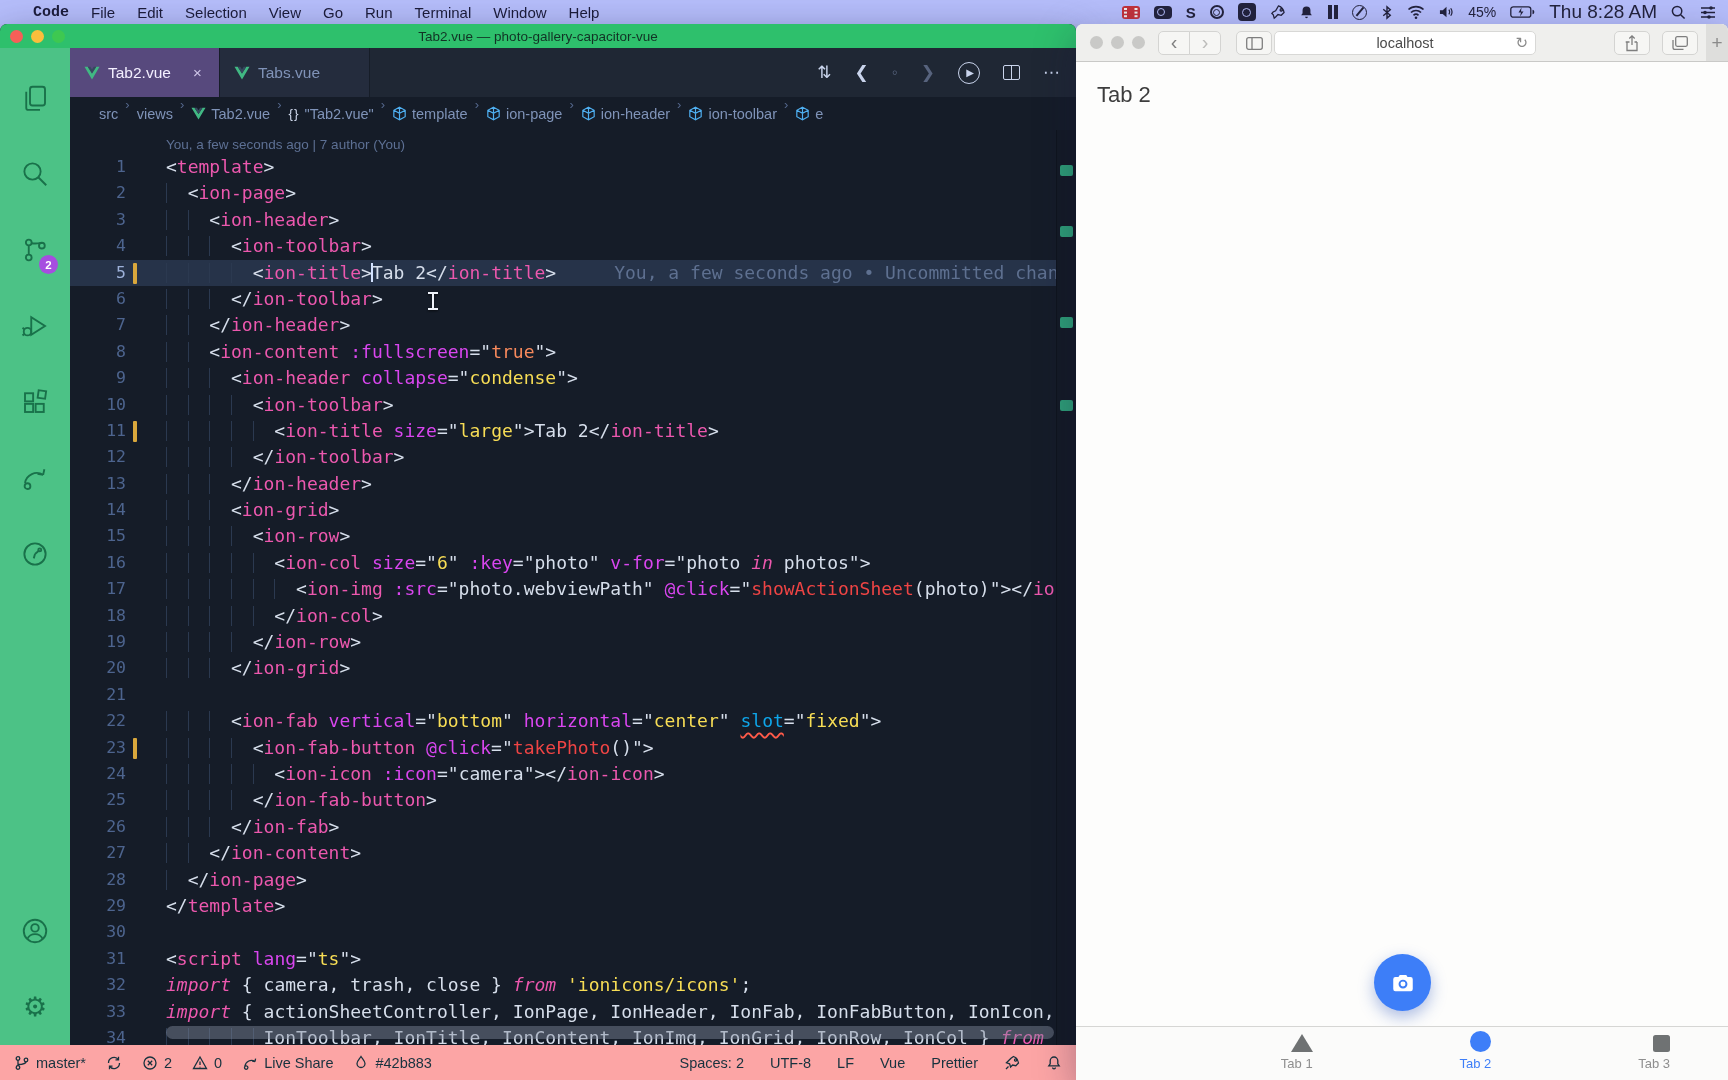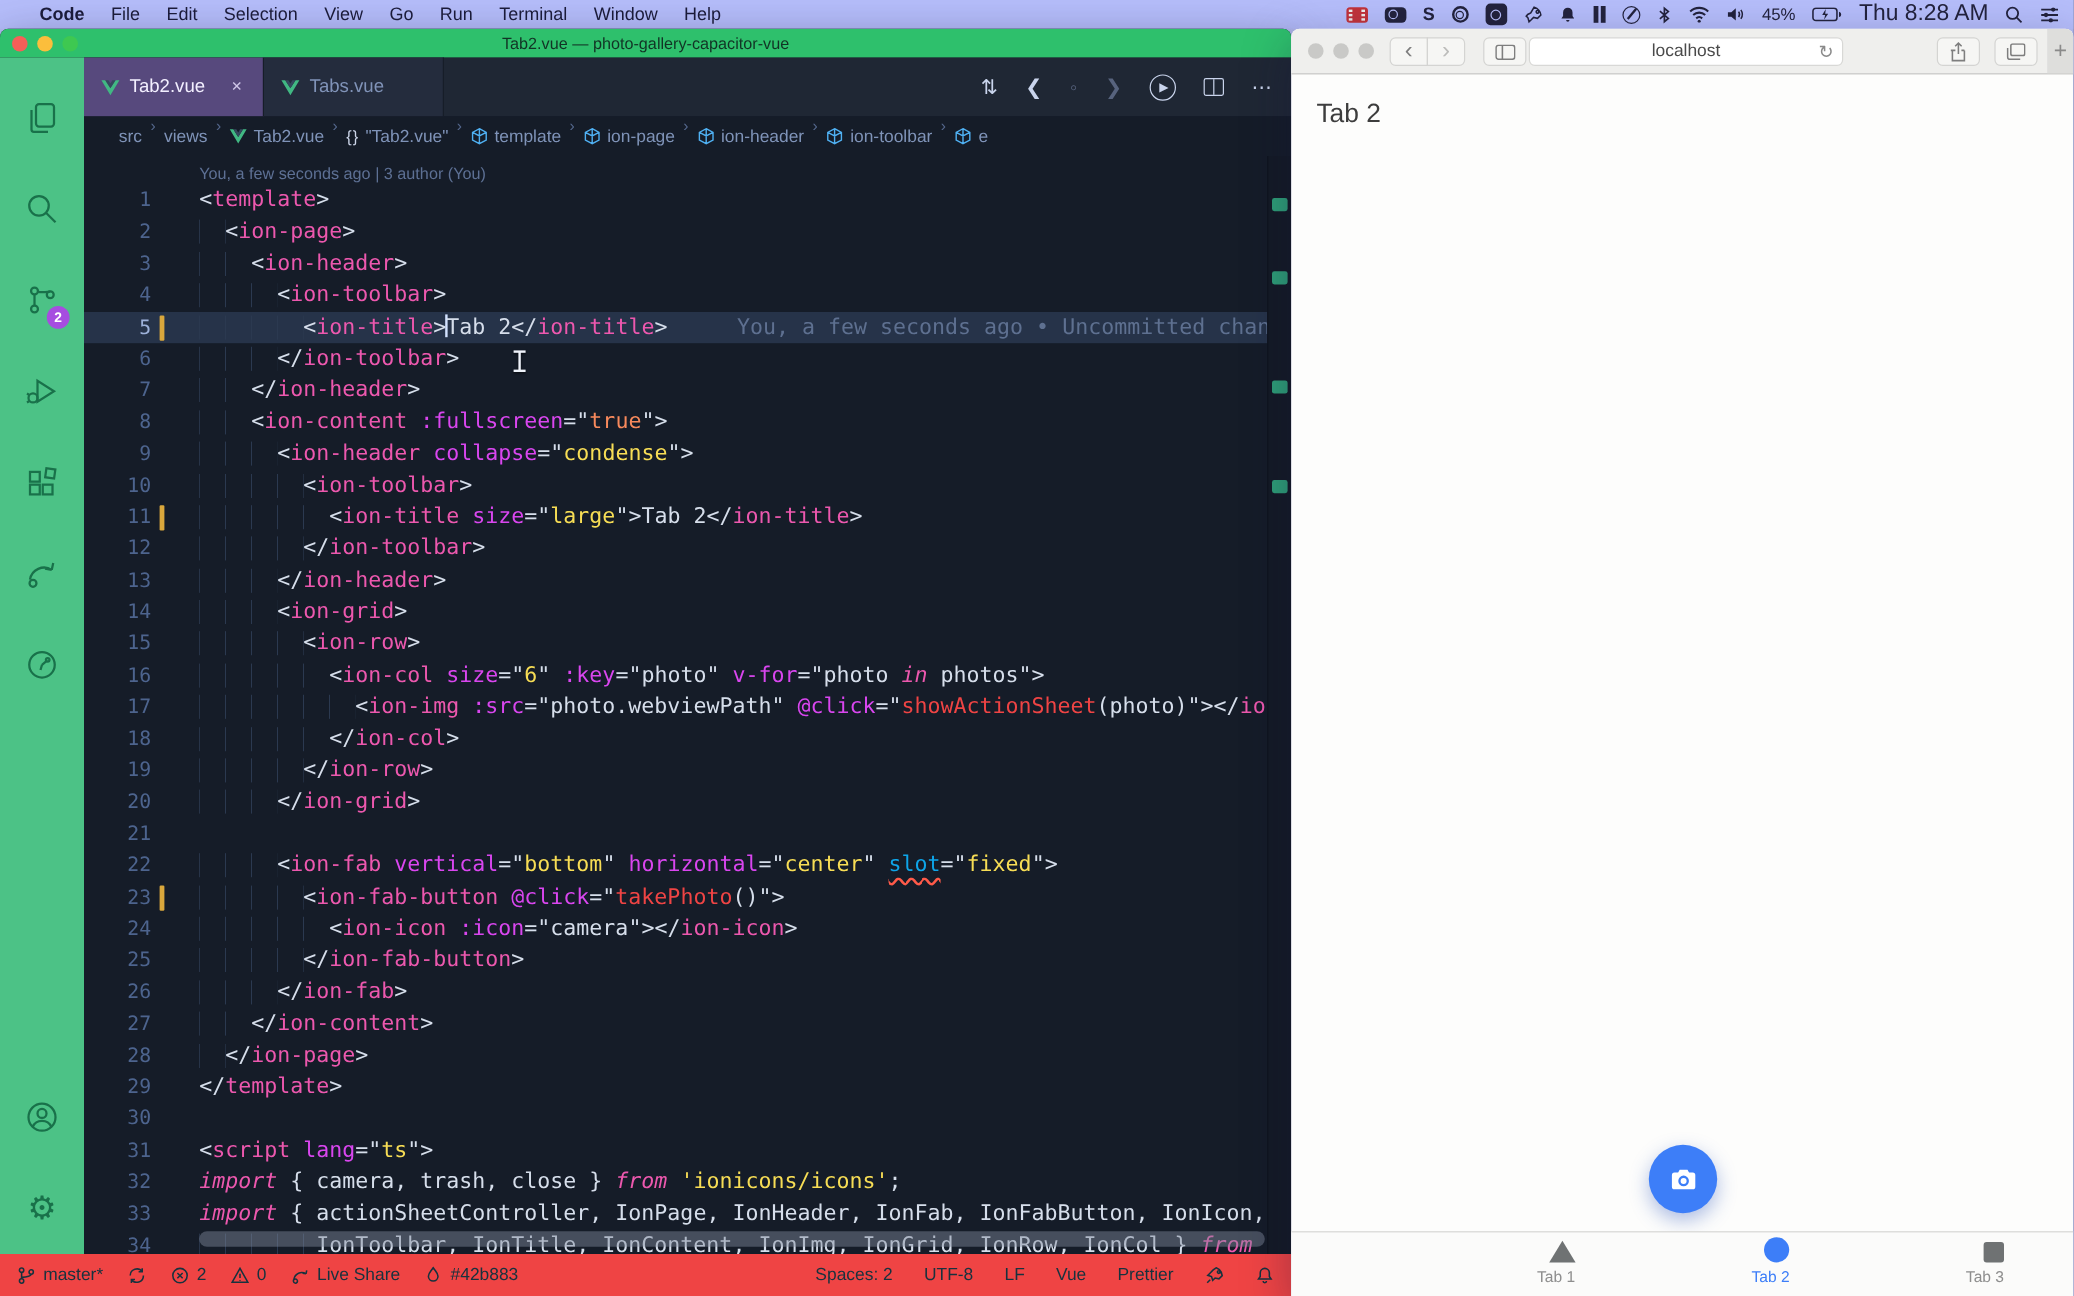--- a/index.html
+++ b/index.html
@@ -4,21 +4,21 @@
 <style>
   html,body{margin:0;padding:0;background:#9aa3d6;}
   *{box-sizing:border-box;}
   .screen{position:relative;width:1728px;height:1080px;overflow:hidden;background:#b5bdf1;font-family:"Liberation Sans",sans-serif;}
 
   
   .menubar{position:absolute;left:0;top:0;width:1728px;height:24px;background:#b6befb;display:flex;align-items:center;justify-content:space-between;color:#1c1c3a;font-size:15px;}
   .mb-left{display:flex;align-items:center;gap:0;padding-left:14px;}
   .apple{font-size:16px;margin-right:8px;}
   .mi{padding:0 11px;cursor:default;}
-  .mi.bold{font-weight:700;}
+  .mi.bold{font-weight:700;font-family:Liberation Mono, monospace;}
   .mb-right{display:flex;align-items:center;gap:14px;padding-right:12px;}
   .mic{display:flex;align-items:center;justify-content:center;height:18px;color:#23233d;}
   .film{width:18px;height:13px;background:#c2333b;border-radius:3px;position:relative;}
   .film i{position:absolute;left:2.5px;top:2px;width:2.5px;height:2.5px;background:#eee;box-shadow:0 3.6px 0 #eee,0 7.2px 0 #eee,10.5px 0 0 #eee,10.5px 3.6px 0 #eee,10.5px 7.2px 0 #eee;}
   .video{width:18px;height:13px;background:#23233d;border-radius:4px;position:relative;}
   .video i{position:absolute;left:3px;top:2.5px;width:8px;height:8px;border:1.6px solid #b6befb;border-radius:50%;}
   .s-ic{font-weight:700;font-size:15px;}
   .rec{width:14px;height:14px;border:2px solid #23233d;border-radius:50%;position:relative;}
   .rec::after{content:"";position:absolute;inset:1.5px;border:1.6px solid #23233d;border-radius:50%;}
   .winb{width:18px;height:18px;background:#23233d;border-radius:4px;display:flex;align-items:center;justify-content:center;}
@@ -76,21 +76,21 @@
   .tg{color:#5e7090;margin-left:58px;}
   .caret{display:inline-block;width:2px;height:19px;background:#d3e2ff;vertical-align:-3px;margin:0 -1px;}
   .overview{position:absolute;right:0;top:106px;width:20px;bottom:35px;background:#141a25;border-left:1px solid #0e141d;}
   .ovm{position:absolute;left:3px;width:13px;height:11px;background:#2e9e77;border-radius:2px;}
   .hsb{position:absolute;left:96px;right:22px;bottom:6px;height:13px;background:rgba(130,140,158,.45);border-radius:7px;}
   .ibeam{position:absolute;left:358px;top:162px;width:10px;height:18px;filter:drop-shadow(0 1px 1px rgba(0,0,0,.6));}
   .ibeam::before,.ibeam::after{content:"";position:absolute;left:0;width:10px;height:2px;background:#eef2fa;}
   .ibeam::before{top:0;} .ibeam::after{bottom:0;}
   .ibeam i{position:absolute;left:4px;top:1px;bottom:1px;width:2px;background:#eef2fa;}
 
-  .statusbar{position:absolute;left:0;bottom:0;width:1076px;height:35px;background:#ef4444;display:flex;align-items:center;color:#17323e;font-size:14.5px;padding:0 14px;gap:20px;}
+  .statusbar{position:absolute;left:0;bottom:0;width:1076px;height:35px;background:#fca5a5;display:flex;align-items:center;color:#17323e;font-size:14.5px;padding:0 14px;gap:20px;}
   .sb-item{display:flex;align-items:center;gap:6px;white-space:nowrap;}
   .sb-item svg{width:16px;height:16px;stroke:#17323e;fill:none;stroke-width:1.3;}
   .sb-right{margin-left:auto;display:flex;align-items:flex-start;gap:26px;}
 
   
   .safari{position:absolute;left:1076px;top:24px;width:652px;height:1056px;background:#fdfdfc;border-radius:7px 7px 0 0;overflow:hidden;box-shadow:0 12px 40px rgba(20,20,60,.35);}
   .sf-toolbar{position:absolute;left:0;top:0;right:0;height:38px;background:#efefed;border-bottom:1px solid #c9c9c7;}
   .sf-tl{position:absolute;left:14px;top:12px;display:flex;gap:8px;}
   .sf-tl i{width:13px;height:13px;border-radius:50%;background:#c9c9c7;}
   .navbtn{position:absolute;top:7px;width:32px;height:24px;border:1px solid #d4d4d2;background:#f6f6f4;color:#7e7e7e;font-size:20px;line-height:21px;text-align:center;}
@@ -370,21 +370,21 @@
         <span class="bc-sep">›</span>
         <span class="bc-item">
           <svg width="15" height="15" viewBox="0 0 14 14">
             <path d="M7 1.2 12.3 4v6L7 12.8 1.7 10V4z M7 1.2v5.6 M1.7 4 7 6.8 12.3 4 M7 12.8V6.8" fill="none" stroke="#4fb0f2" stroke-width="1.1"></path>
           </svg>
           <span>e</span>
         </span>
       </div>
 
     <div class="codepane">
-      <div class="codelens">You, a few seconds ago | 3 author (You)</div>
+      <div class="codelens">You, a few seconds ago | 7 author (You)</div>
       <div class="lines">
           <div class="line"><span class="ln">1</span><span class="tp">&lt;</span><span class="tt">template</span><span class="tp">&gt;</span></div>
           <div class="line"><span class="ln">2</span><span class="ind" style="width: 2ch;"></span><span class="tp">&lt;</span><span class="tt">ion-page</span><span class="tp">&gt;</span></div>
           <div class="line"><span class="ln">3</span><span class="ind" style="width: 4ch;"></span><span class="tp">&lt;</span><span class="tt">ion-header</span><span class="tp">&gt;</span></div>
           <div class="line"><span class="ln">4</span><span class="ind" style="width: 6ch;"></span><span class="tp">&lt;</span><span class="tt">ion-toolbar</span><span class="tp">&gt;</span></div>
           <div class="line cur"><span class="ln">5</span><span class="mark"></span><span class="ind" style="width: 8ch;"></span><span class="tp">&lt;</span><span class="tt">ion-title</span><span class="tp">&gt;</span><span class="caret"></span><span class="tw">Tab 2</span><span class="tp">&lt;/</span><span class="tt">ion-title</span><span class="tp">&gt;</span><span class="tg">You, a few seconds ago • Uncommitted change</span></div>
           <div class="line"><span class="ln">6</span><span class="ind" style="width: 6ch;"></span><span class="tp">&lt;/</span><span class="tt">ion-toolbar</span><span class="tp">&gt;</span></div>
           <div class="line"><span class="ln">7</span><span class="ind" style="width: 4ch;"></span><span class="tp">&lt;/</span><span class="tt">ion-header</span><span class="tp">&gt;</span></div>
           <div class="line"><span class="ln">8</span><span class="ind" style="width: 4ch;"></span><span class="tp">&lt;</span><span class="tt">ion-content</span><span class="ta"> :fullscreen</span><span class="tp">="</span><span class="to">true</span><span class="tp">"&gt;</span></div>
           <div class="line"><span class="ln">9</span><span class="ind" style="width: 6ch;"></span><span class="tp">&lt;</span><span class="tt">ion-header</span><span class="ta"> collapse</span><span class="tp">="</span><span class="ts">condense</span><span class="tp">"&gt;</span></div>

